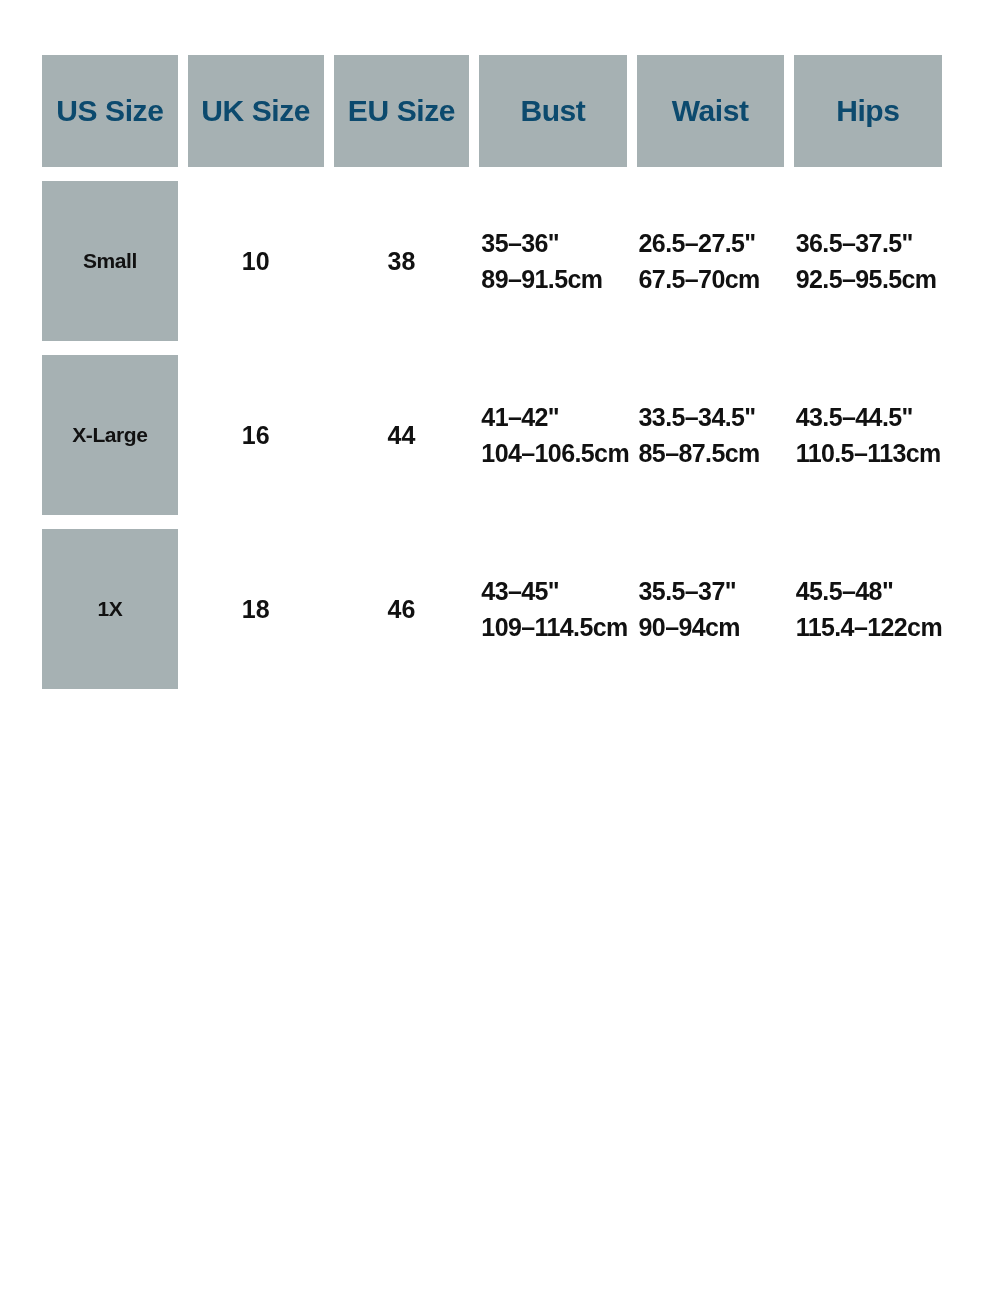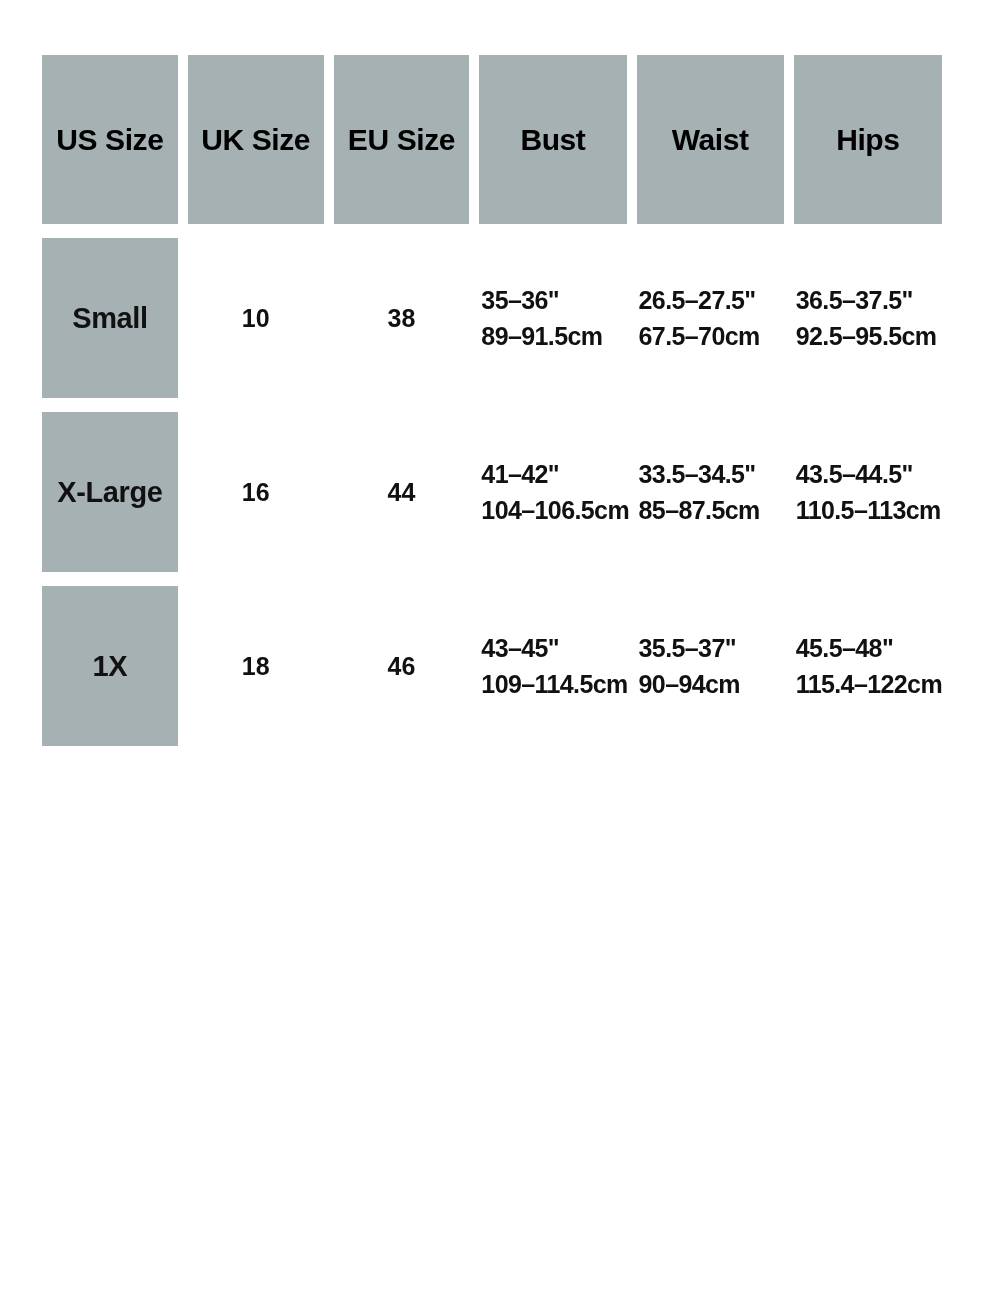--- a/index.html
+++ b/index.html
@@ -36,47 +36,47 @@
   col.c-us    { width: 131px; }
   col.c-uk    { width: 131px; }
   col.c-eu    { width: 131px; }
   col.c-bust  { width: 142px; }
   col.c-waist { width: 142px; }
   col.c-hips  { width: 143px; }
 
   
   thead th {
     background: #a6b1b3;
-    height: 169px;
+    height: 112px;
     padding: 0;
     margin: 0;
     text-align: center;
     vertical-align: middle;
     font-size: 30px;
     font-weight: bold;
     letter-spacing: -0.4px;
-    color: #000000;
+    color: #0c4a6e;
     font-stretch: condensed;
   }
 
   
   tbody td {
     padding: 0;
     height: 160px;
     vertical-align: middle;
     font-size: 25px;
     font-weight: bold;
     color: #111111;
   }
 
   td.us-cell {
     background: #a6b1b3;
     text-align: center;
     vertical-align: middle;
-    font-size: 29px;
+    font-size: 21px;
     letter-spacing: -0.4px;
   }
 
   td.num-cell {
     text-align: center;
     vertical-align: middle;
     font-size: 25px;
     font-weight: bold;
   }
 

